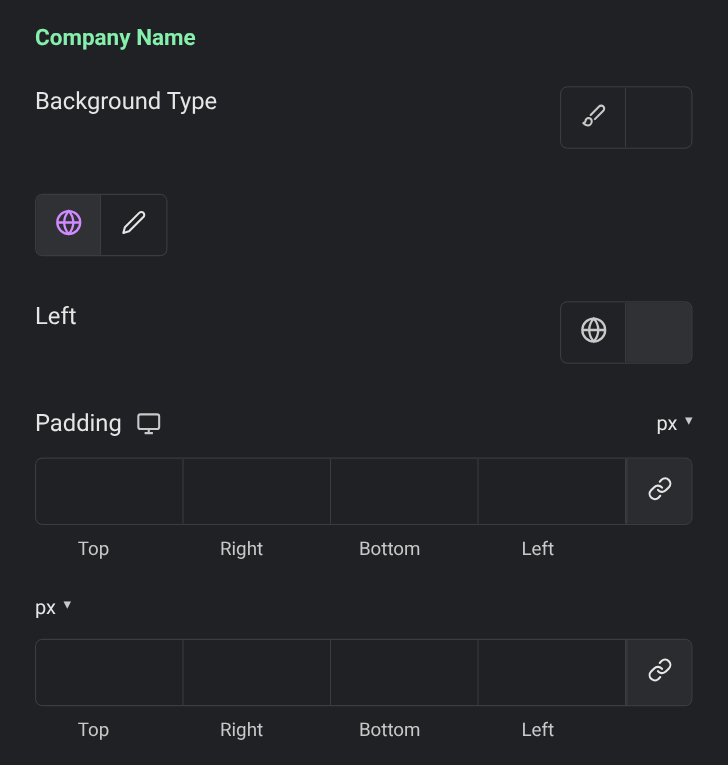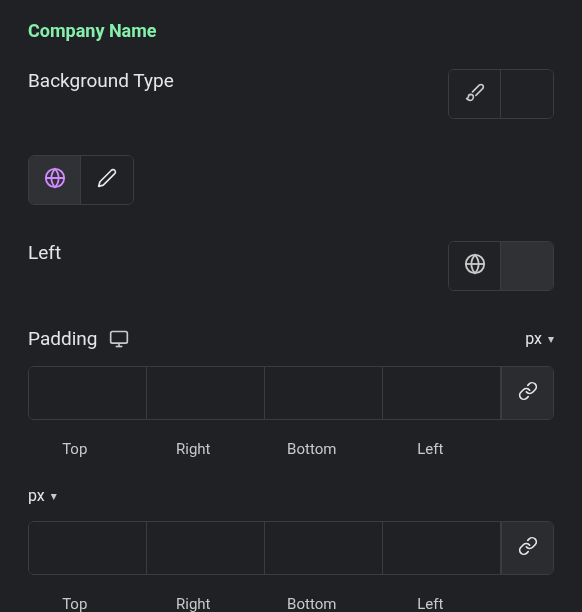--- a/index.html
+++ b/index.html
@@ -65,21 +65,20 @@
   align-items: center;
   gap: 12px;
 }
 .spacing-label {
   font-size: 19px;
   color: #e6e6e6;
 }
 .monitor-icon { color: #c9c9c9; display:flex; align-items:center; }
 .unit {
   display: flex;
-  align-items: center;
   gap: 6px;
   font-size: 16px;
   color: #e6e6e6;
   cursor: pointer;
 }
 .unit .chev { font-size: 12px; color: #c9c9c9; }
 .spacing-inputs {
   display: flex;
   border: 1px solid #3a3c40;
   border-radius: 6px;
@@ -103,21 +102,21 @@
   display: flex;
   align-items: center;
   justify-content: center;
   background: #2a2c30;
   border-left: 1px solid #3a3c40;
   cursor: pointer;
 }
 .link-box svg { color: #e6e6e6; }
 .spacing-labels {
   display: flex;
-  margin-top: 20px;
+  margin-top: 10px;
   margin-bottom: 28px;
   gap: 25px;
 }
 .spacing-labels span {
   flex: 1;
   text-align: center;
   font-size: 15px;
   color: #c9c9c9;
 }
 .spacing-labels .spacer { width: 52px; flex: none; }

